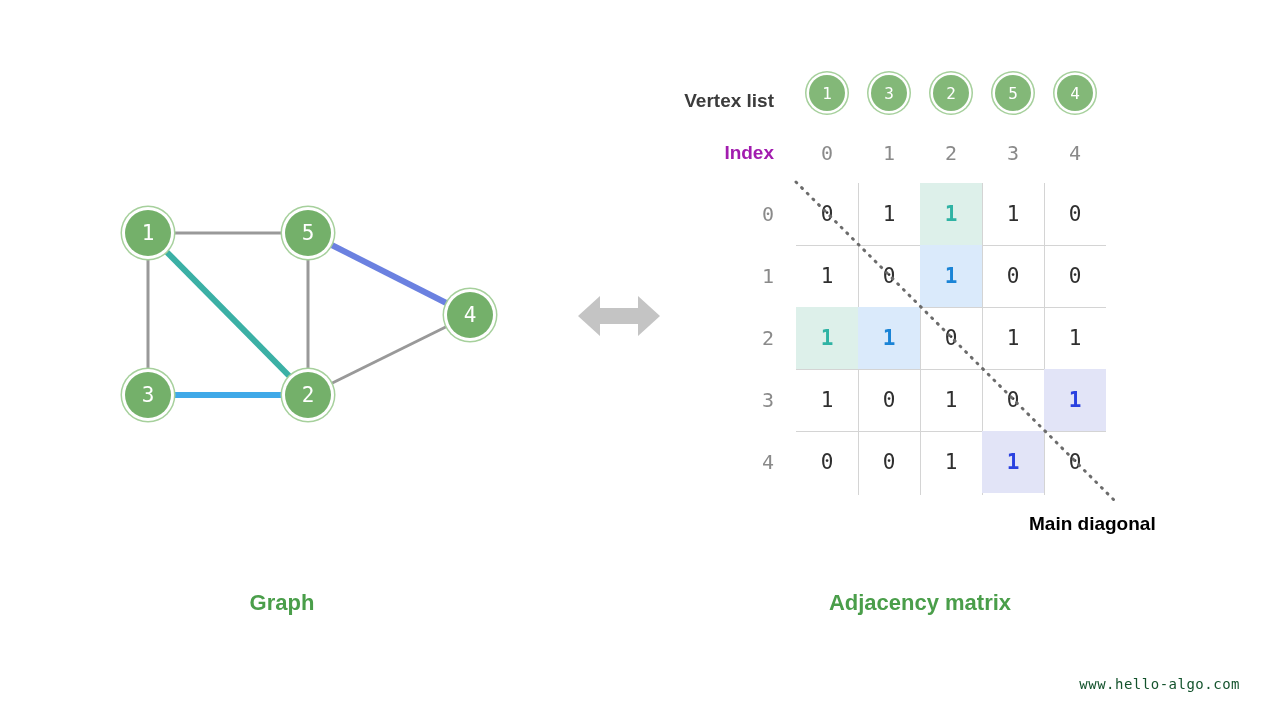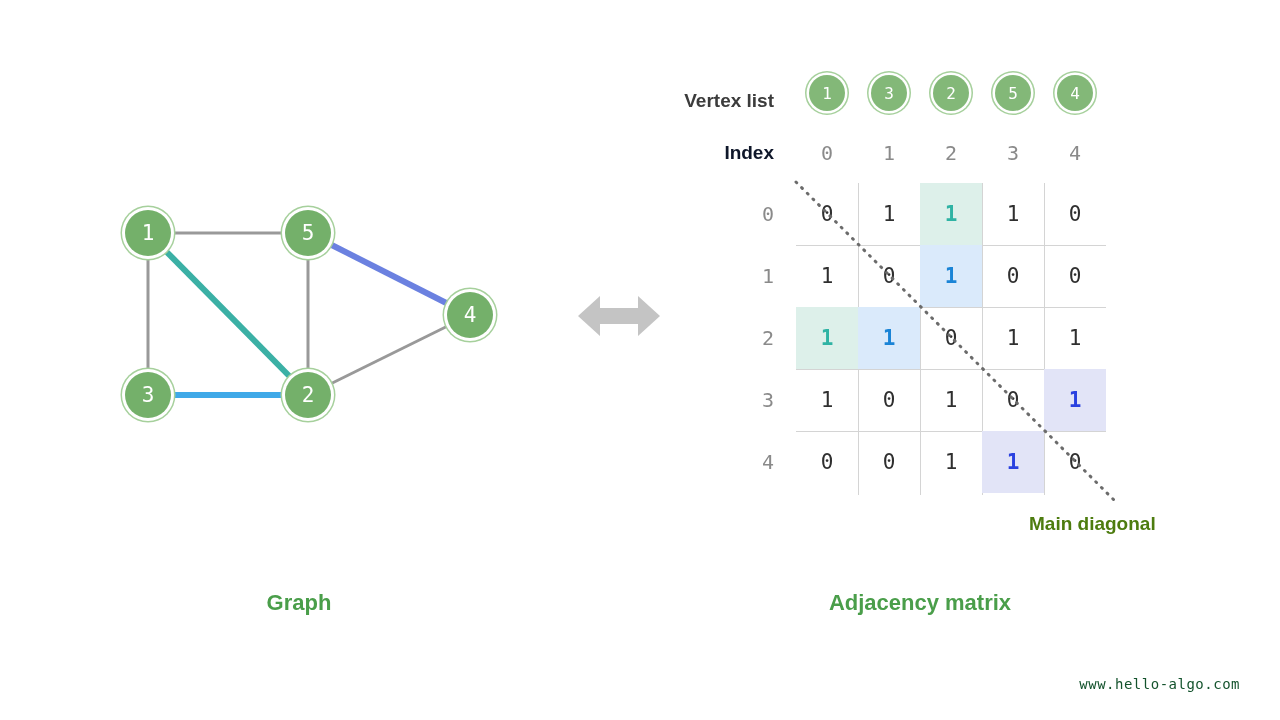--- a/index.html
+++ b/index.html
@@ -62,21 +62,21 @@
   }
 
   .side-label {
     position: absolute;
     color: #3c3c3c;
     font-size: 19px;
     font-weight: bold;
     text-align: right;
     white-space: nowrap;
   }
-  .side-label.muted { color: #0f172a; }
+  .side-label.muted { color: #a21caf; }
 
   .vlist-node {
     position: absolute;
     width: 36px;
     height: 36px;
     border-radius: 50%;
     background: #83b878;
     box-shadow: 0 0 0 2.5px #ffffff, 0 0 0 4px #a6d09c;
     color: #ffffff;
     font-family: "DejaVu Sans Mono", "Liberation Mono", monospace;
@@ -143,21 +143,21 @@
     top: 0;
     height: 312px;
   }
 
   #diagonal-svg { position: absolute; left: 150px; top: 176px; }
 
   #main-diagonal-label {
     position: absolute;
     left: 389px;
     top: 513px;
-    color: #4d7c0f;
+    color: #000000;
     font-size: 19px;
     font-weight: bold;
     white-space: nowrap;
   }
 
   
   .caption {
     position: absolute;
     color: #4a9e4a;
     font-size: 22px;
@@ -270,17 +270,17 @@
       <div class="cell" style="left: 248px; top: 248px;">0</div>
     </div>
 
   <svg id="diagonal-svg" width="330" height="330">
     <line x1="6" y1="6" x2="324" y2="324" stroke="#6b6b6b" stroke-width="3" stroke-linecap="round" stroke-dasharray="1 7"></line>
   </svg>
 
   <div id="main-diagonal-label">Main diagonal</div>
 </div>
 
-<div class="caption" style="left:219px; top:590px; width:160px;">Graph</div>
+<div class="caption" style="left:202px; top:590px; width:160px;">Graph</div>
 
 <div class="caption" style="left:800px; top:590px; width:240px;">Adjacency matrix</div>
 
 <div id="watermark">www.hello-algo.com</div>
 
 </body></html>

